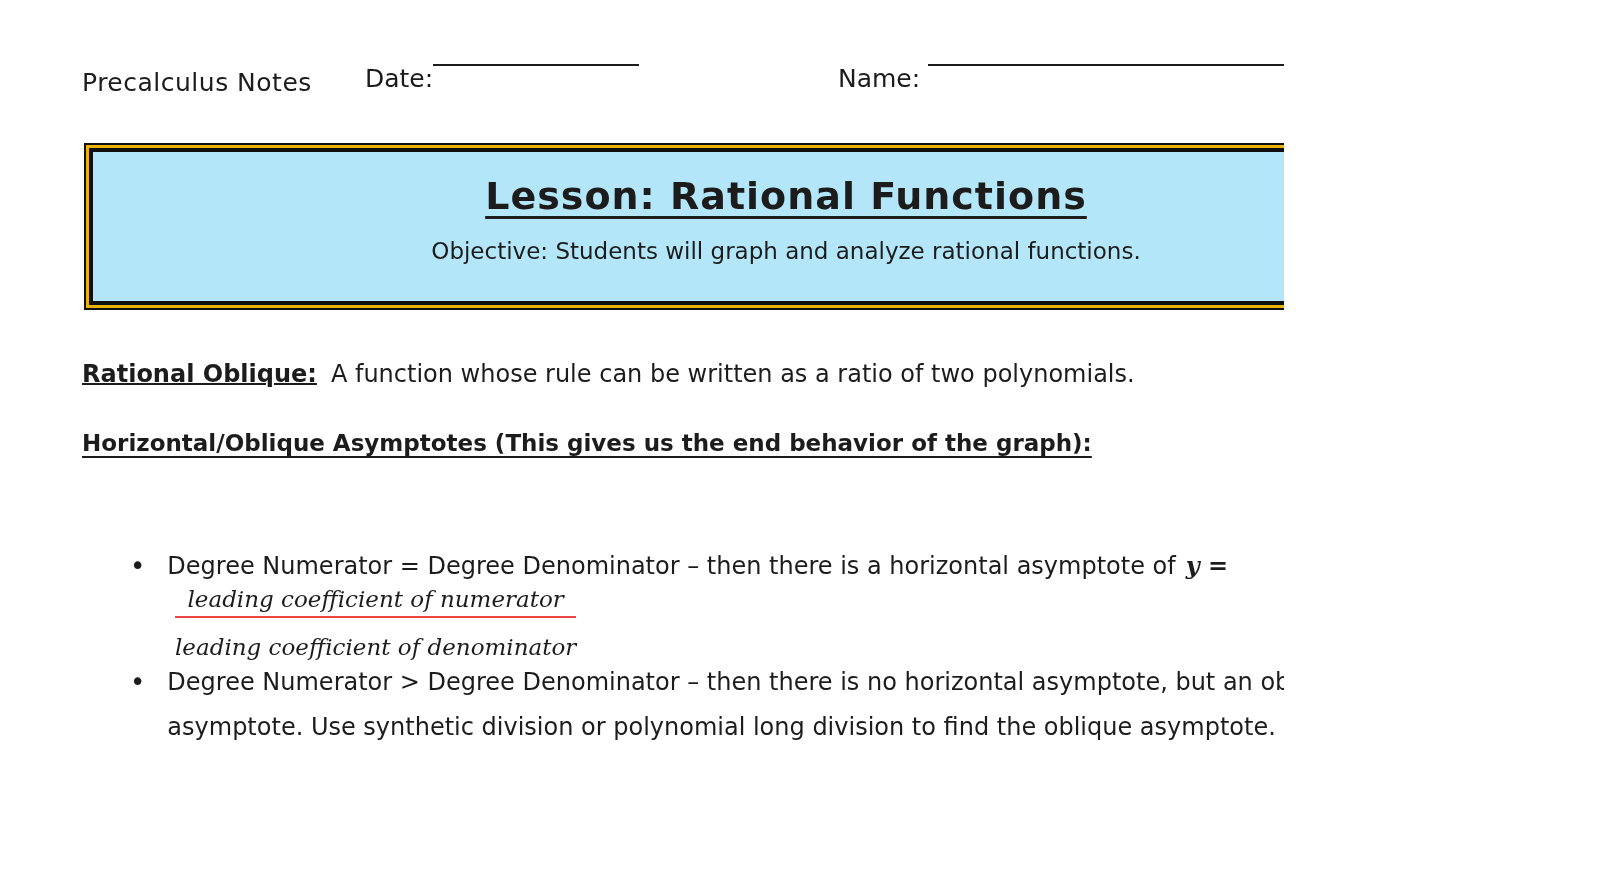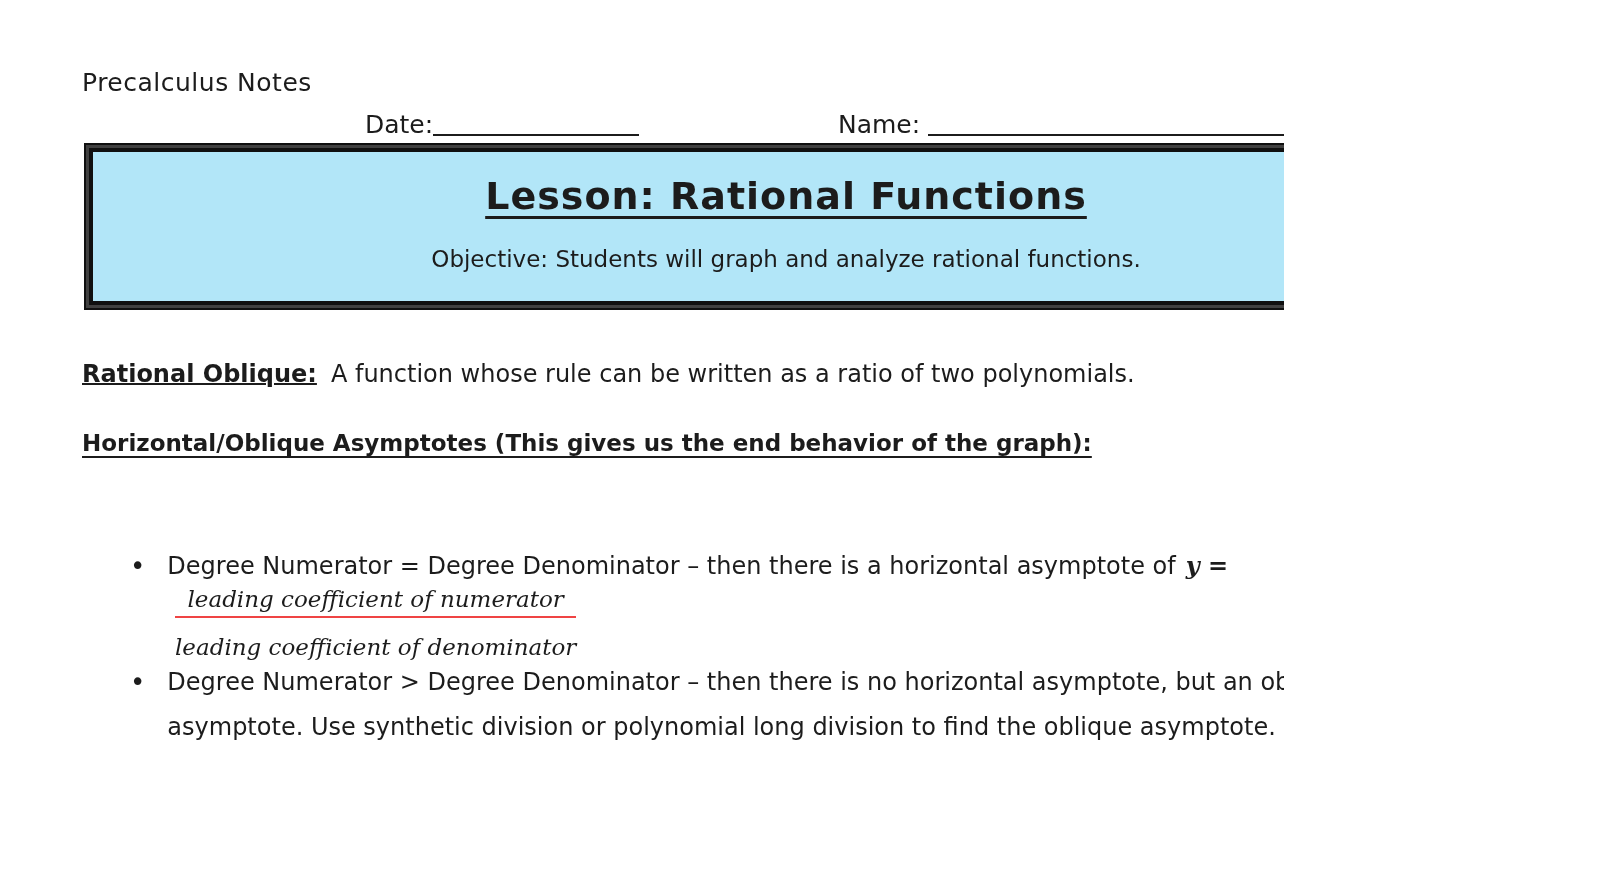--- a/index.html
+++ b/index.html
@@ -13,58 +13,57 @@
     overflow:hidden;
   }
 
   
   .course-title {
     position:absolute; left:82px; top:68px;
     font-size:25px; letter-spacing:0.5px;
   }
   .field-group {
     position:absolute; top:64px;
-    display:flex; align-items:flex-end;
+    display:flex; align-items:flex-start;
     font-size:25px;
-    margin-top:46px;
   }
   .field-group.date { left:365px; }
   .field-group.name { left:838px; }
   .blank-line {
     display:inline-block;
     border-bottom:2px solid #1c1c1c;
     margin-bottom:3px;
   }
   .date-line { width:206px; }
   .name-line { width:582px; margin-left:8px; }
 
   
   .title-box-outer {
     position:absolute; left:84px; top:143px;
     width:1404px; height:167px;
     border:2px solid #101010;
     padding:3px;
-    background:#404040;
+    background:#eab308;
   }
   .title-box-inner {
     width:100%; height:100%;
     border:4px solid #101010;
     background:#b2e6f8;
     text-align:center;
   }
   .lesson-title {
     margin-top:22px;
     font-size:38px; font-weight:bold;
     letter-spacing:1px;
     text-decoration:underline;
     text-decoration-thickness:3px;
     text-underline-offset:7px;
   }
   .lesson-objective {
-    margin-top:28px;
+    margin-top:20px;
     font-size:23px;
   }
 
   
   .definition {
     position:absolute; left:82px; top:360px;
     font-size:24px;
   }
   .definition .term {
     font-weight:bold;

